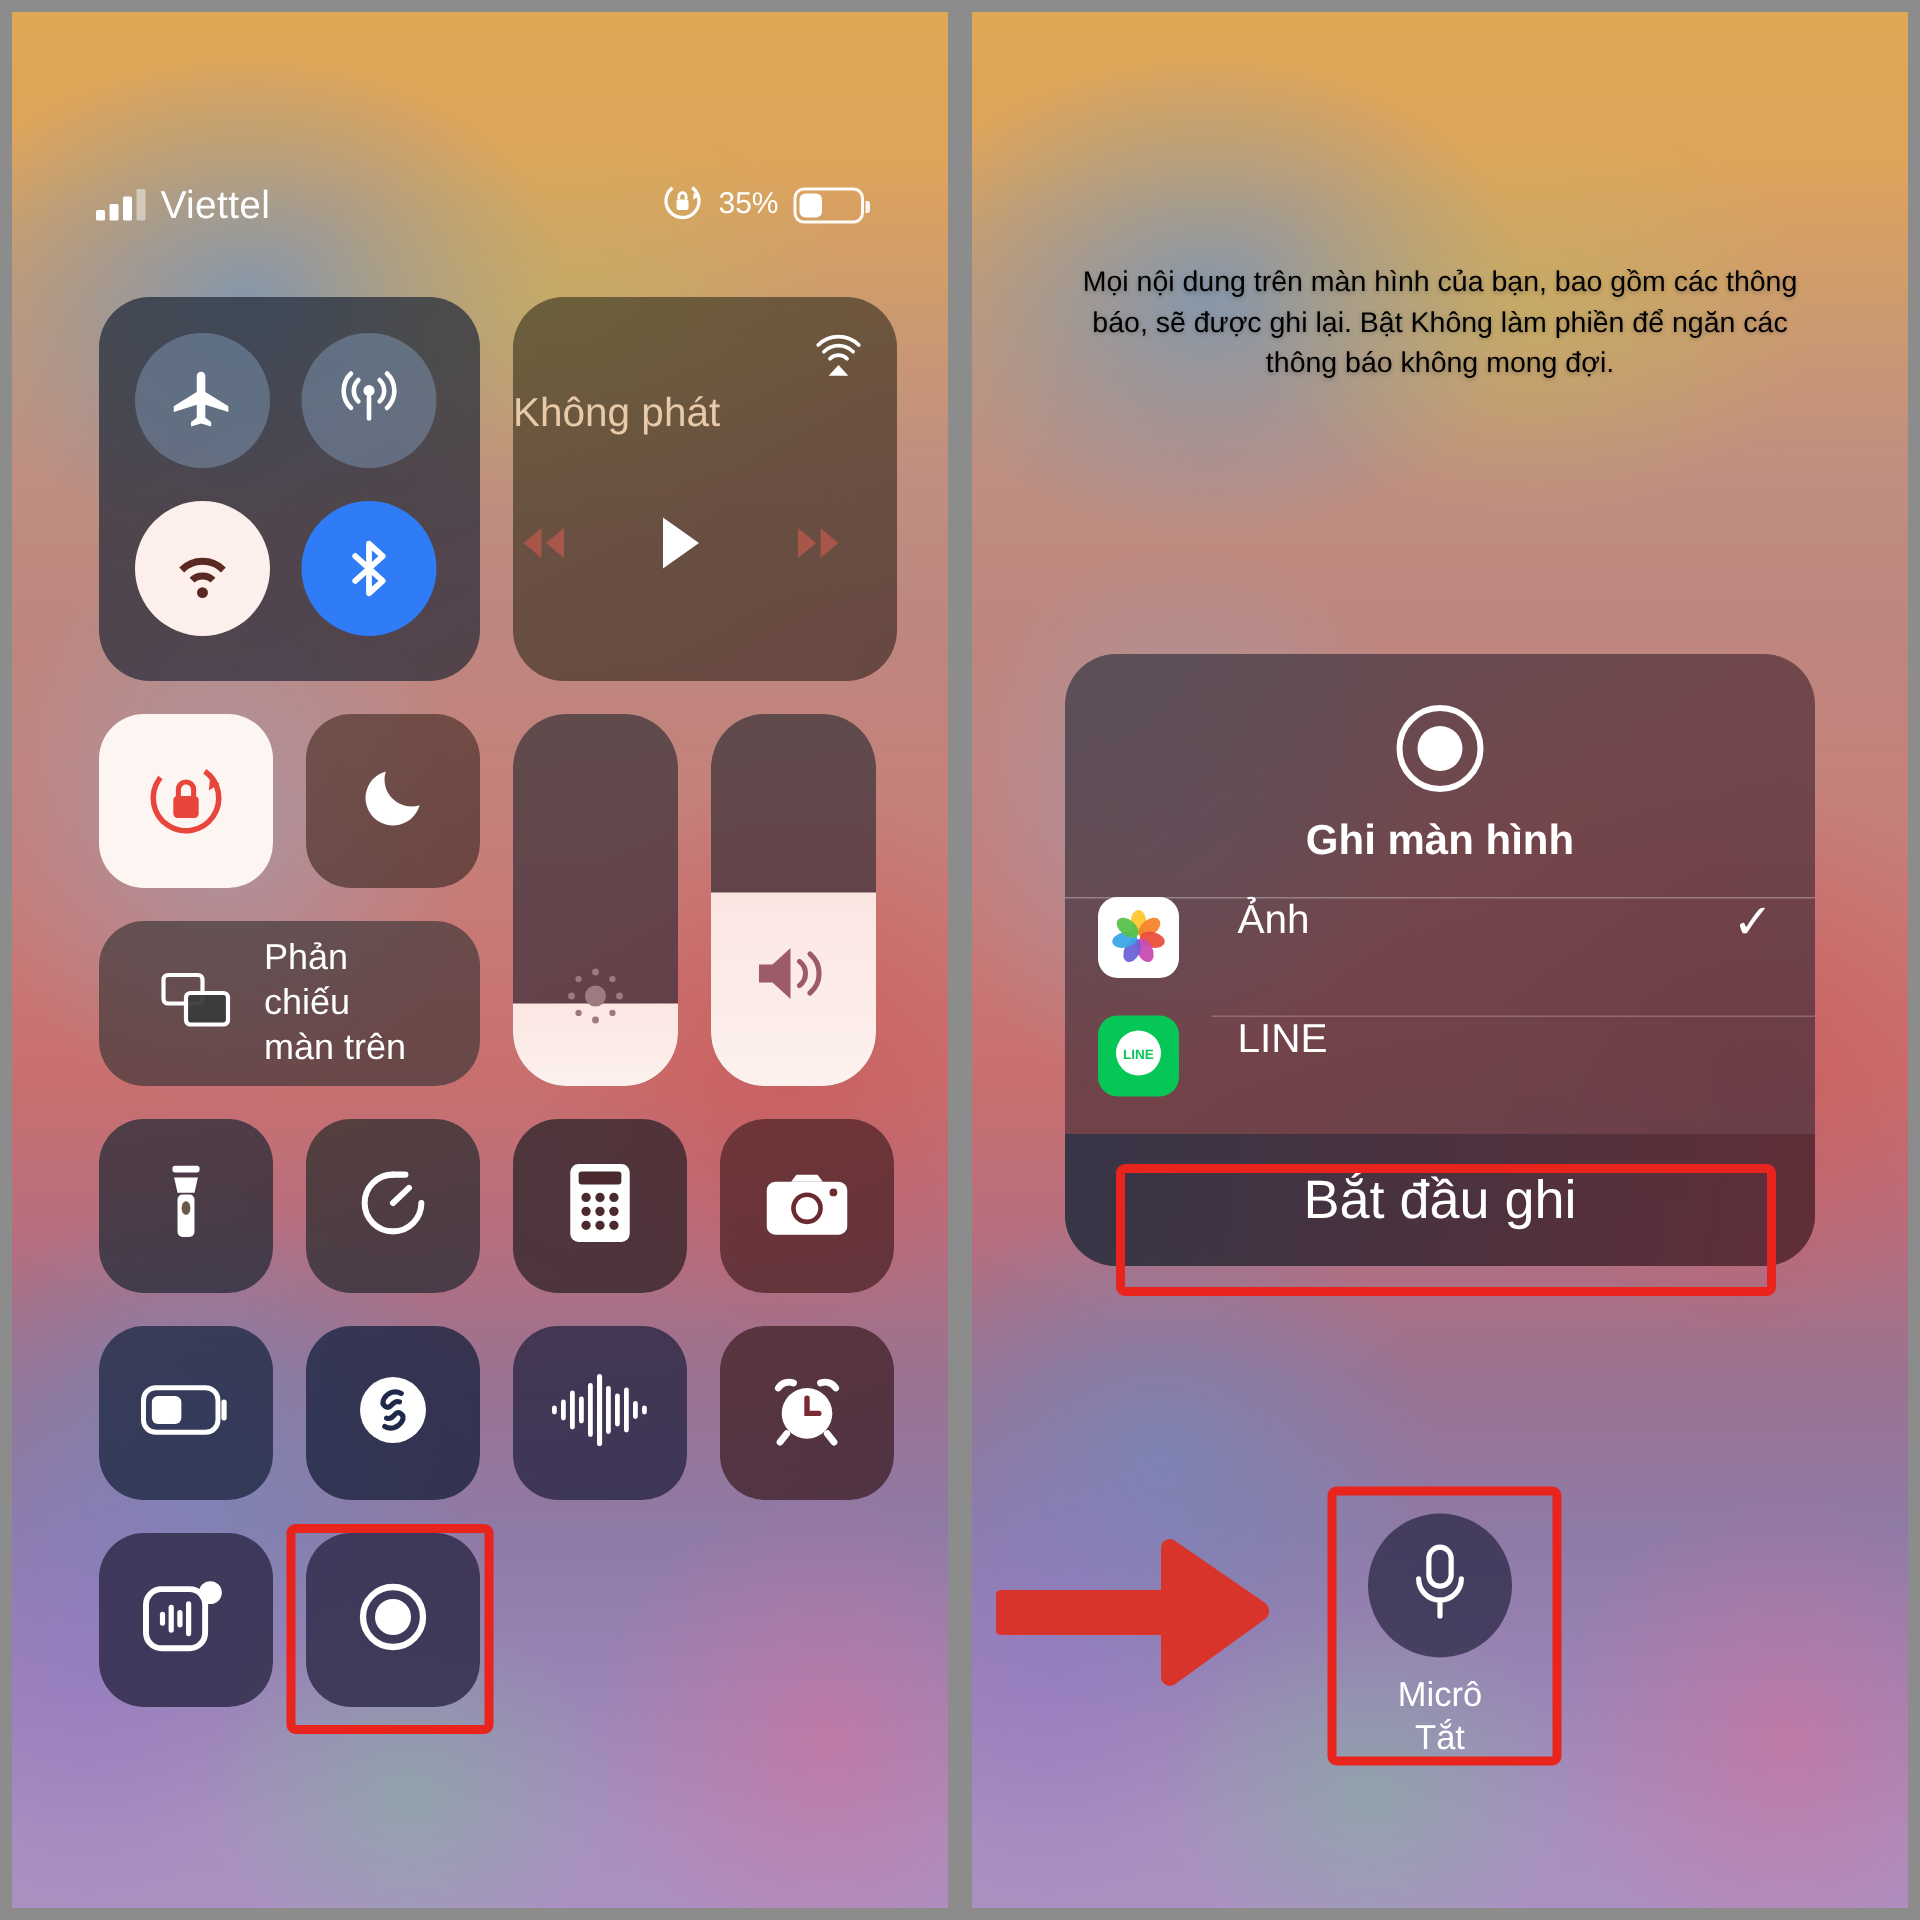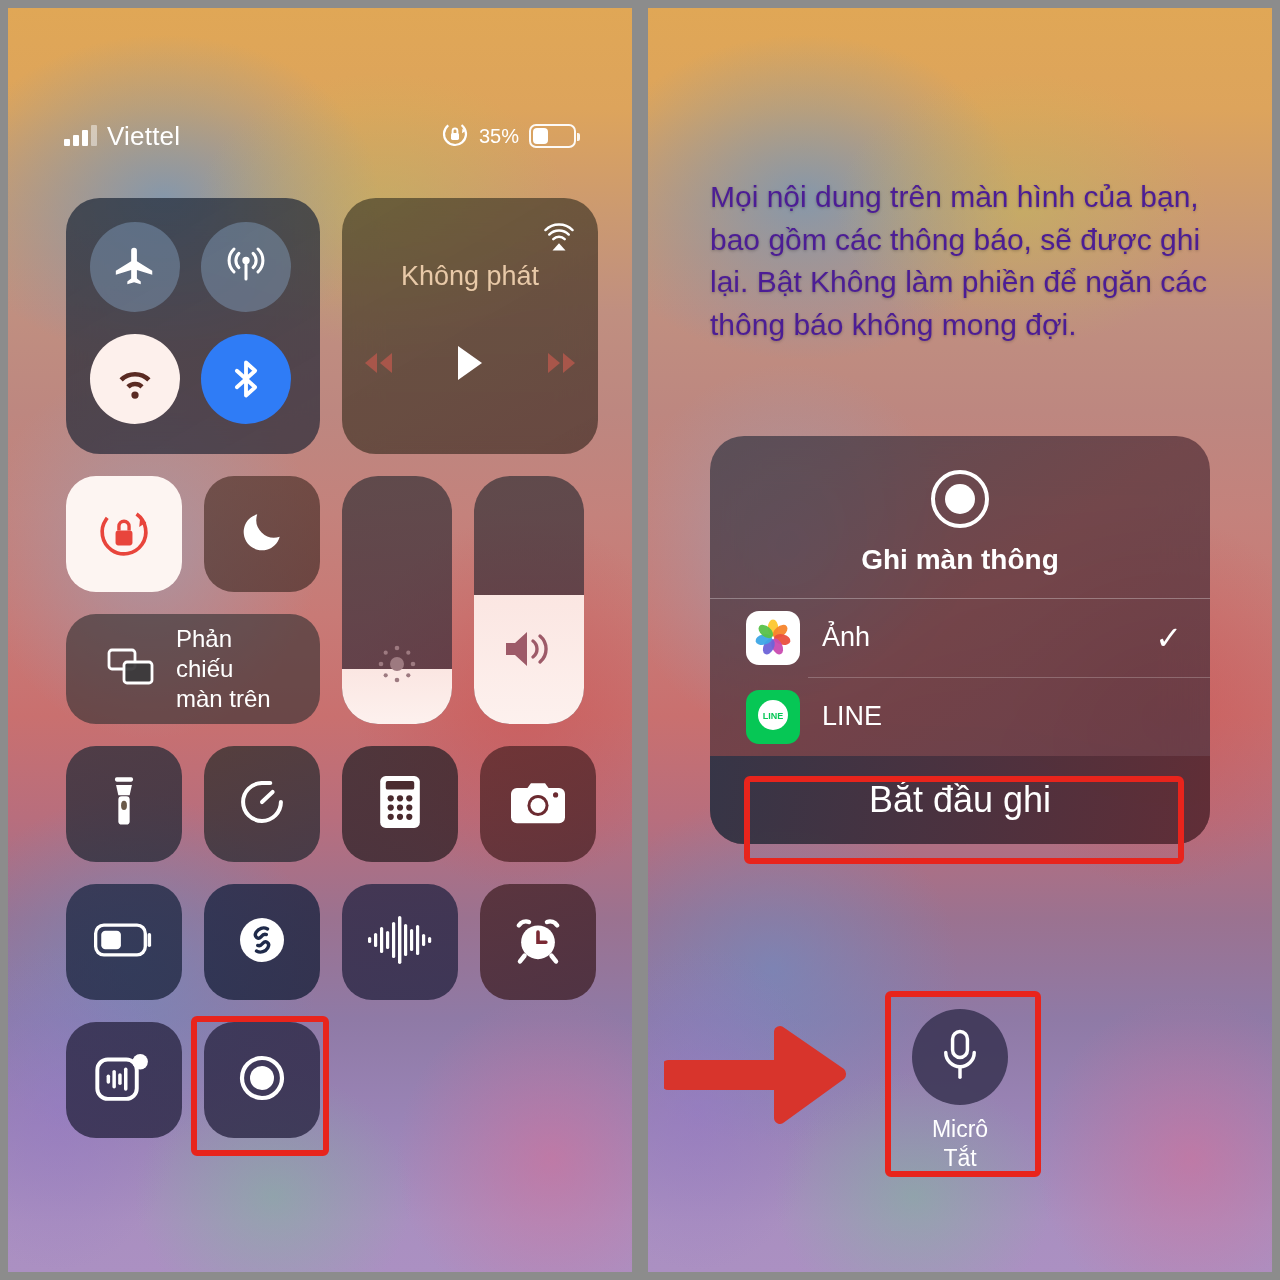--- a/index.html
+++ b/index.html
@@ -88,21 +88,21 @@
   .conn-grid { position:relative; display:grid; grid-template-columns:1fr 1fr; gap:16px; height:100%; }
   .circ { width:90px; height:90px; border-radius:50%; display:flex; align-items:center;
           justify-content:center; background:rgba(130,160,190,.45); }
   .circ.on-blue { background:#2f7cf6; }
   .circ.on-white { background:#fdf0ec; }
   .circ svg { display:block; }
 
   
   .media { width:256px; height:256px;
     background:linear-gradient(150deg, rgba(98,88,48,.6), rgba(96,62,48,.62));
-    display:flex; flex-direction:column; align-items:center; justify-content:center; }
+    display:flex; flex-direction:column; align-items:flex-start; justify-content:center; }
   .airplay { position:absolute; top:18px; right:20px; }
   .media-title { position:relative; color:#e8c9a8; font-size:27px; margin-top:-6px; }
   .media-ctrls { position:relative; display:flex; align-items:center; gap:56px; margin-top:52px; }
 
   
   .row2 { margin-top:22px; display:flex; gap:22px; }
   .sq { width:116px; height:116px; border-radius:30px; display:flex;
         align-items:center; justify-content:center; position:relative; overflow:hidden; }
   .sq.lock { background:#fdf5f2; }
   .sq.dnd { background:linear-gradient(150deg, rgba(86,56,48,.72), rgba(74,48,44,.72)); }
@@ -131,36 +131,36 @@
   .t-maroon{ background:linear-gradient(150deg, rgba(72,38,44,.8), rgba(64,34,44,.8)); }
   .row4 { margin-top:22px; display:flex; gap:22px; }
 
   
   .redbox { position:absolute; border:6px solid #e8241c; border-radius:6px; z-index:30;
             pointer-events:none; }
 
   
   .hint {
     position:absolute; top:168px; left:50%; transform:translateX(-50%);
-    width:500px; text-align:left; color:#4c1d95; font-size:30px; line-height:1.42;
+    width:500px; text-align:center; color:#000000; font-size:19px; line-height:1.42;
     z-index:4; text-shadow:0 1px 3px rgba(0,0,0,.25);
   }
   .rec-card {
     position:absolute; left:62px; top:428px; width:500px;
     border-radius:34px; overflow:hidden; z-index:4;
     background:linear-gradient(145deg, rgba(58,58,70,.74) 0%, rgba(86,50,58,.74) 45%, rgba(70,48,62,.74) 100%);
     backdrop-filter:blur(22px);
   }
   .rec-head { padding:34px 0 22px; text-align:center; }
   .rec-ring { width:58px; height:58px; border-radius:50%; border:4px solid #fff;
     margin:0 auto 16px; display:flex; align-items:center; justify-content:center; }
   .rec-ring i { width:30px; height:30px; border-radius:50%; background:#fff; display:block; }
   .rec-title { color:#fff; font-size:28px; font-weight:600; }
   .rec-list { position:relative; }
-  .rec-row { display:flex; align-items:center; height:79px; padding:0 28px 0 36px; position:relative; }
+  .rec-row { display:flex; height:79px; padding:0 28px 0 22px; position:relative;gap:17px; }
   .rec-row + .rec-row:before { content:""; position:absolute; left:98px; right:0; top:0;
     height:1px; background:rgba(255,255,255,.22); }
   .rec-list:before { content:""; position:absolute; left:0; right:0; top:0; height:1px;
     background:rgba(255,255,255,.3); }
   .appicon { width:54px; height:54px; border-radius:13px; margin-right:22px; flex:0 0 auto;
              overflow:hidden; background:#fff; display:flex; align-items:center; justify-content:center; }
   .approw-label { color:#fff; font-size:27px; flex:1; }
   .check { color:#fff; font-size:32px; line-height:1; font-weight:400; }
   .startbtn { height:88px; display:flex; align-items:center; justify-content:center;
     background:linear-gradient(100deg, rgba(46,52,70,.88), rgba(96,44,52,.88));
@@ -504,21 +504,21 @@
         <div class="b8"></div>
     </div>
 
     <div class="hint">Mọi nội dung trên màn hình của bạn, bao gồm các thông báo, sẽ được ghi lại. Bật Không làm phiền để ngăn các thông báo không mong đợi.</div>
 
     <div class="rec-card">
       <div class="rec-head">
         <div class="rec-ring">
             <i></i>
           </div>
-        <div class="rec-title">Ghi màn thông</div>
+        <div class="rec-title">Ghi màn hình</div>
       </div>
 
       <div class="rec-list">
 
         <div class="rec-row">
           <span class="appicon">
             <svg width="46" height="46" viewBox="0 0 46 46">
               <g>
                 <ellipse cx="23" cy="13" rx="5.2" ry="8.4" fill="#fdc72f" opacity=".95"></ellipse>
                 <ellipse cx="30.2" cy="16.5" rx="5.2" ry="8.4" fill="#f5842b" opacity=".95" transform="rotate(51 30.2 16.5)"></ellipse>

